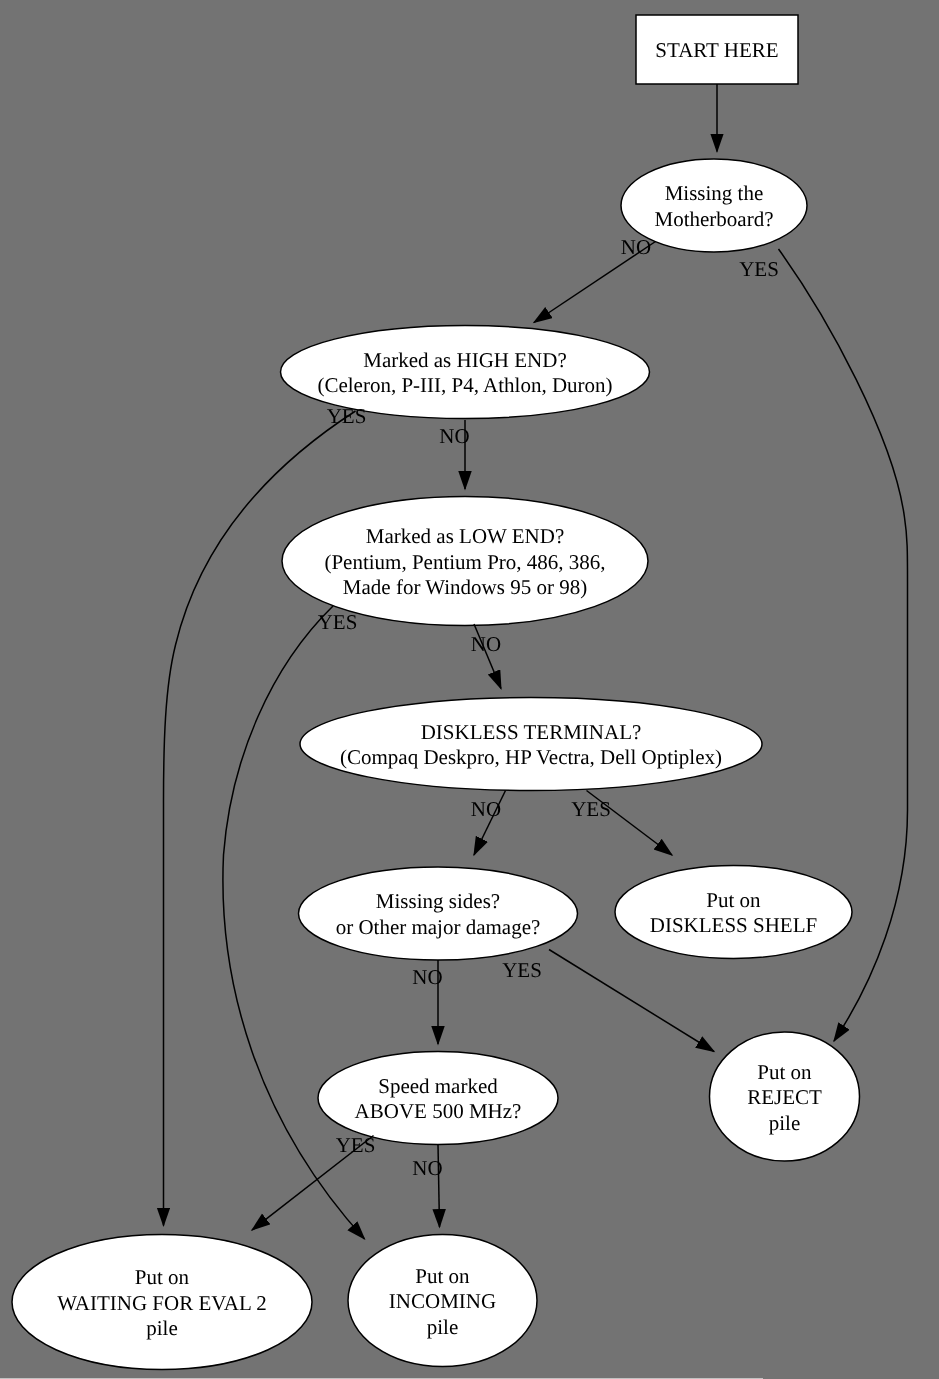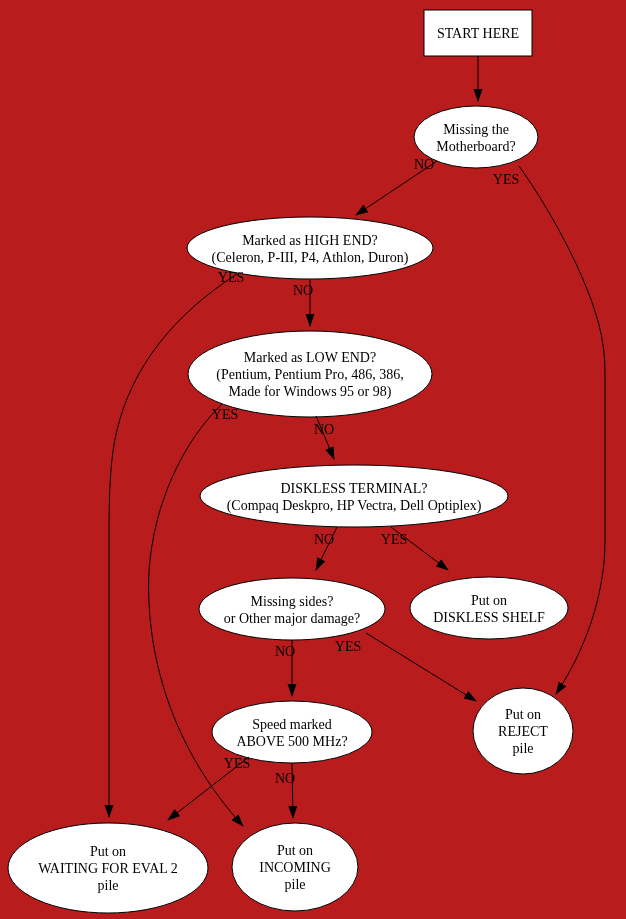--- a/index.html
+++ b/index.html
@@ -4,21 +4,21 @@
 <style>
   html, body {
     margin: 0;
     padding: 0;
     background: #ffffff;
   }
   .page {
     position: relative;
     width: 626px;
     height: 919px;
-    background: #b91c1c;
+    background: #737373;
     overflow: hidden;
   }
   svg.diagram {
     display: block;
     width: 626px;
     height: 919px;
   }
   .edge {
     fill: none;
     stroke: #000000;

